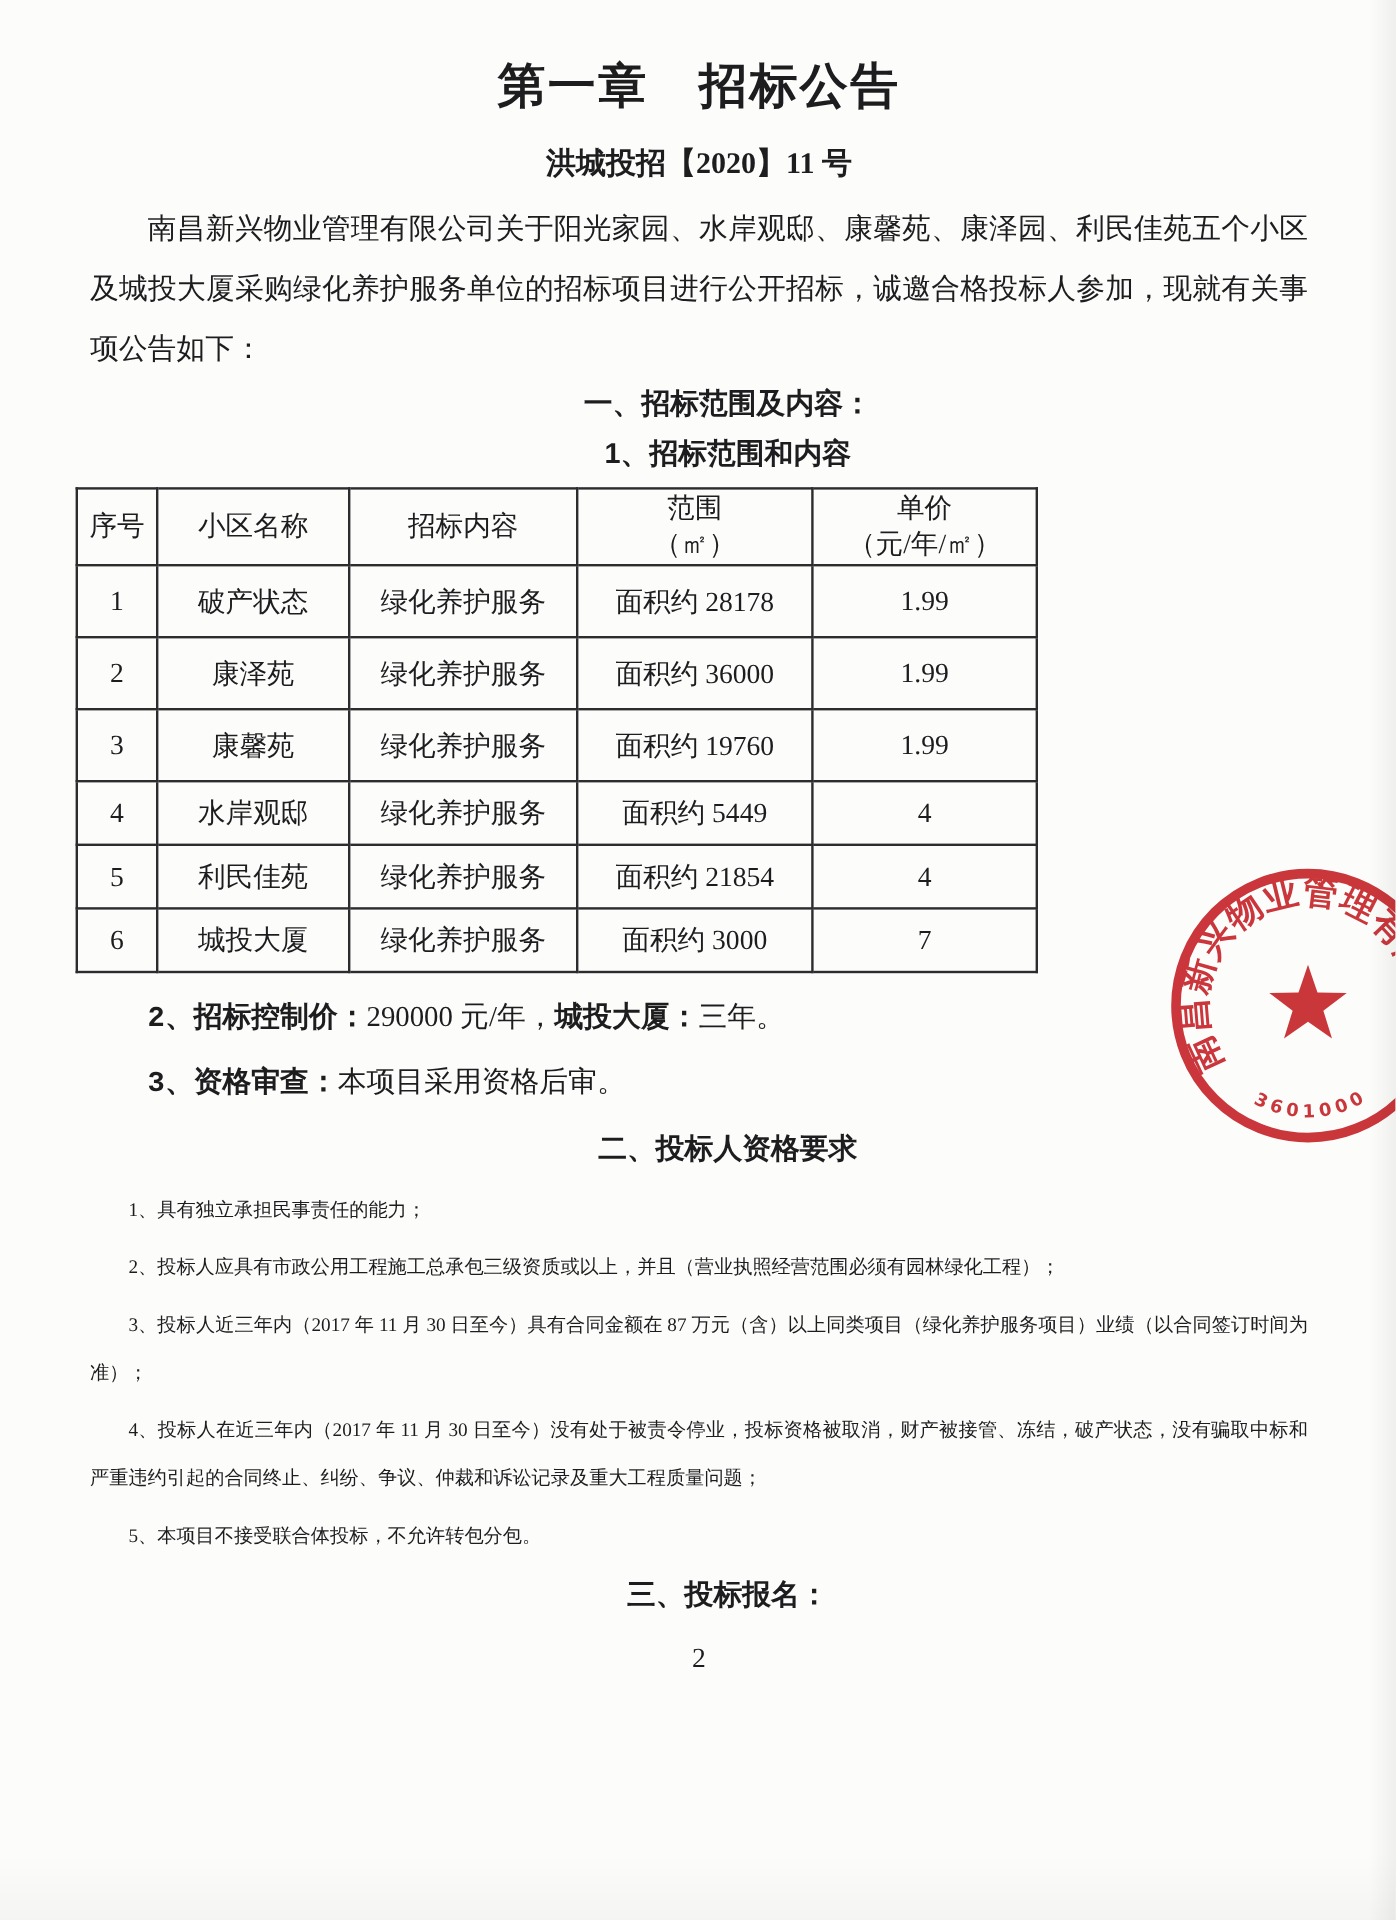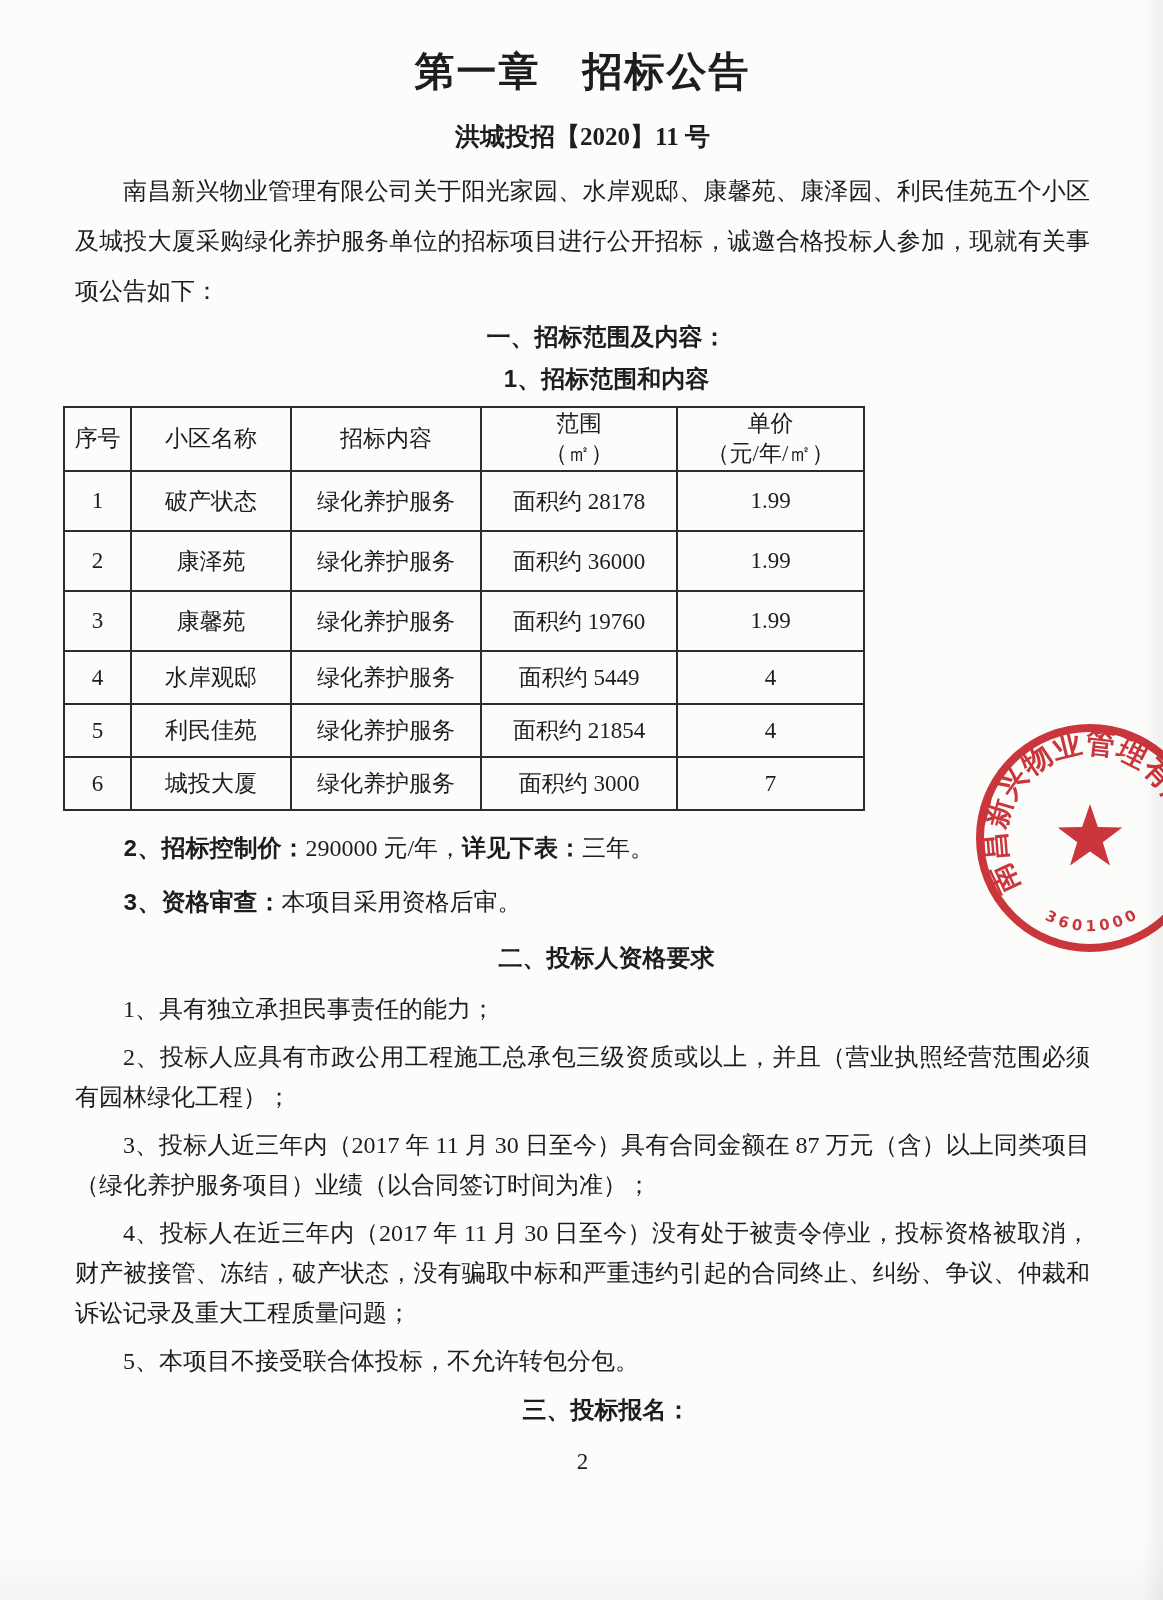--- a/index.html
+++ b/index.html
@@ -40,21 +40,21 @@
   .body{font-size:24px;line-height:50px;}
   .body2{font-size:24px;line-height:42px;}
   .ind{text-indent:2em;}
   .just{text-align:justify;}
   .bh{font-family:Liberation Mono, monospace;font-weight:bold;}
   .h-sans{
     font-family:"Liberation Sans","DejaVu Sans",sans-serif;
     font-weight:bold;font-size:24px;line-height:42px;text-indent:2em;text-align:center;
   }
   .mt8{margin-top:8px;} .mt10{margin-top:10px;} .mt12{margin-top:12px;} .mt16{margin-top:16px;}
-  .req{font-size:24px;line-height:40px;}
+  .req{font-size:16px;line-height:40px;}
   table.projects{
     border-collapse:collapse;
     width:800px;
     margin:6px 0 10px -12px;
     table-layout:fixed;
     font-size:23px;
     border-radius:20px;
   }
   table.projects th, table.projects td{
     border:2px solid #2c2c2e;
@@ -149,21 +149,21 @@
       <tr class="short">
         <td>6</td>
         <td>城投大厦</td>
         <td>绿化养护服务</td>
         <td>面积约 3000</td>
         <td>7</td>
       </tr>
     </tbody>
   </table>
 
-  <p class="body2 ind mt16"><span class="bh">2、招标控制价：</span><span>290000 元/年，</span><span class="bh">详见下表：</span><span>三年。</span></p>
+  <p class="body2 ind mt16"><span class="bh">2、招标控制价：</span><span>290000 元/年，</span><span class="bh">城投大厦：</span><span>三年。</span></p>
 
   <p class="body2 ind mt10"><span class="bh">3、资格审查：</span><span>本项目采用资格后审。</span></p>
 
   <p class="h-sans mt12">二、投标人资格要求</p>
 
   <p class="req ind just mt10">1、具有独立承担民事责任的能力；</p>
   <p class="req ind just mt8">2、投标人应具有市政公用工程施工总承包三级资质或以上，并且（营业执照经营范围必须有园林绿化工程）；</p>
   <p class="req ind just mt8">3、投标人近三年内（2017 年 11 月 30 日至今）具有合同金额在 87 万元（含）以上同类项目（绿化养护服务项目）业绩（以合同签订时间为准）；</p>
   <p class="req ind just mt8">4、投标人在近三年内（2017 年 11 月 30 日至今）没有处于被责令停业，投标资格被取消，财产被接管、冻结，破产状态，没有骗取中标和严重违约引起的合同终止、纠纷、争议、仲裁和诉讼记录及重大工程质量问题；</p>
   <p class="req ind just mt8">5、本项目不接受联合体投标，不允许转包分包。</p>

